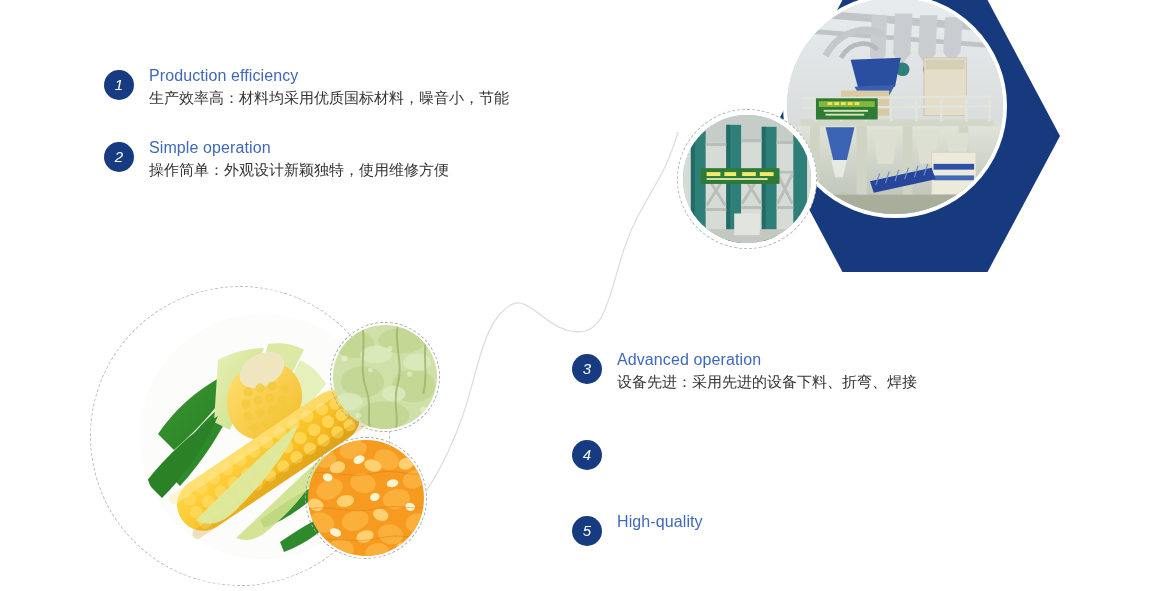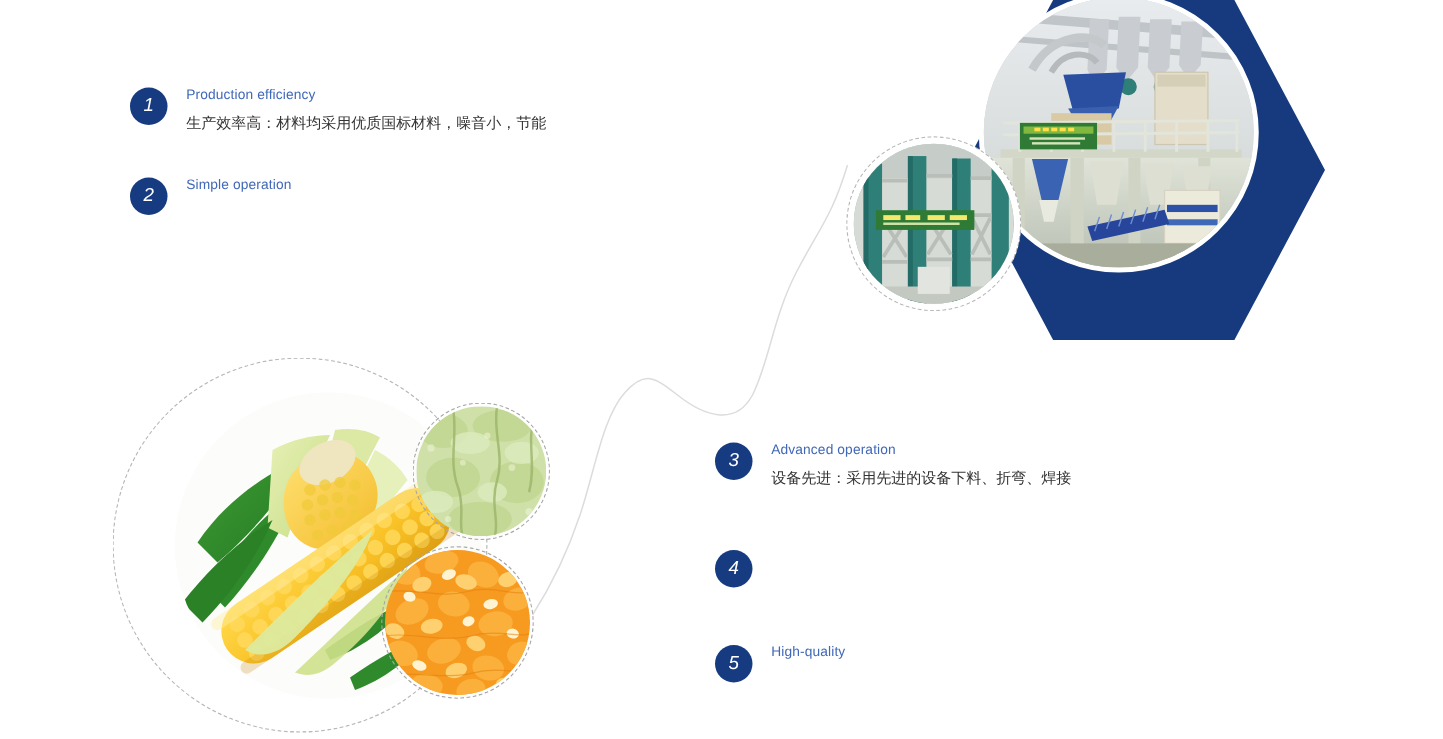--- a/index.html
+++ b/index.html
@@ -51,29 +51,29 @@
     user-select: none;
   }
 
   .feature-text {
     margin-left: 15px;
     padding-top: 0px;
   }
 
   .feature-title {
     color: #4068b8;
-    font-size: 11px;
+    font-size: 16px;
     line-height: 20px;
     letter-spacing: 0.1px;
     white-space: nowrap;
   }
 
   .feature-desc {
     color: #333333;
-    font-size: 12px;
+    font-size: 15px;
     line-height: 23px;
     margin-top: 1px;
     white-space: nowrap;
     font-family: "DejaVu Sans", "Liberation Sans", sans-serif;
   }
 
   
   .connector {
     position: absolute;
     left: 420px;
@@ -218,20 +218,21 @@
       <div class="feature-text">
         <div class="feature-title">Production efficiency</div>
         <div class="feature-desc">生产效率高：材料均采用优质国标材料，噪音小，节能</div>
       </div>
     </div>
 
     <div class="feature-item">
       <div class="badge">2</div>
       <div class="feature-text">
         <div class="feature-title">Simple operation</div>
+        <div class="feature-desc">操作简单：外观设计新颖独特，使用维修方便</div>
       </div>
     </div>
 
   </div>
 
   <div class="feature-list bottom-right">
 
     <div class="feature-item">
       <div class="badge">3</div>
       <div class="feature-text">

